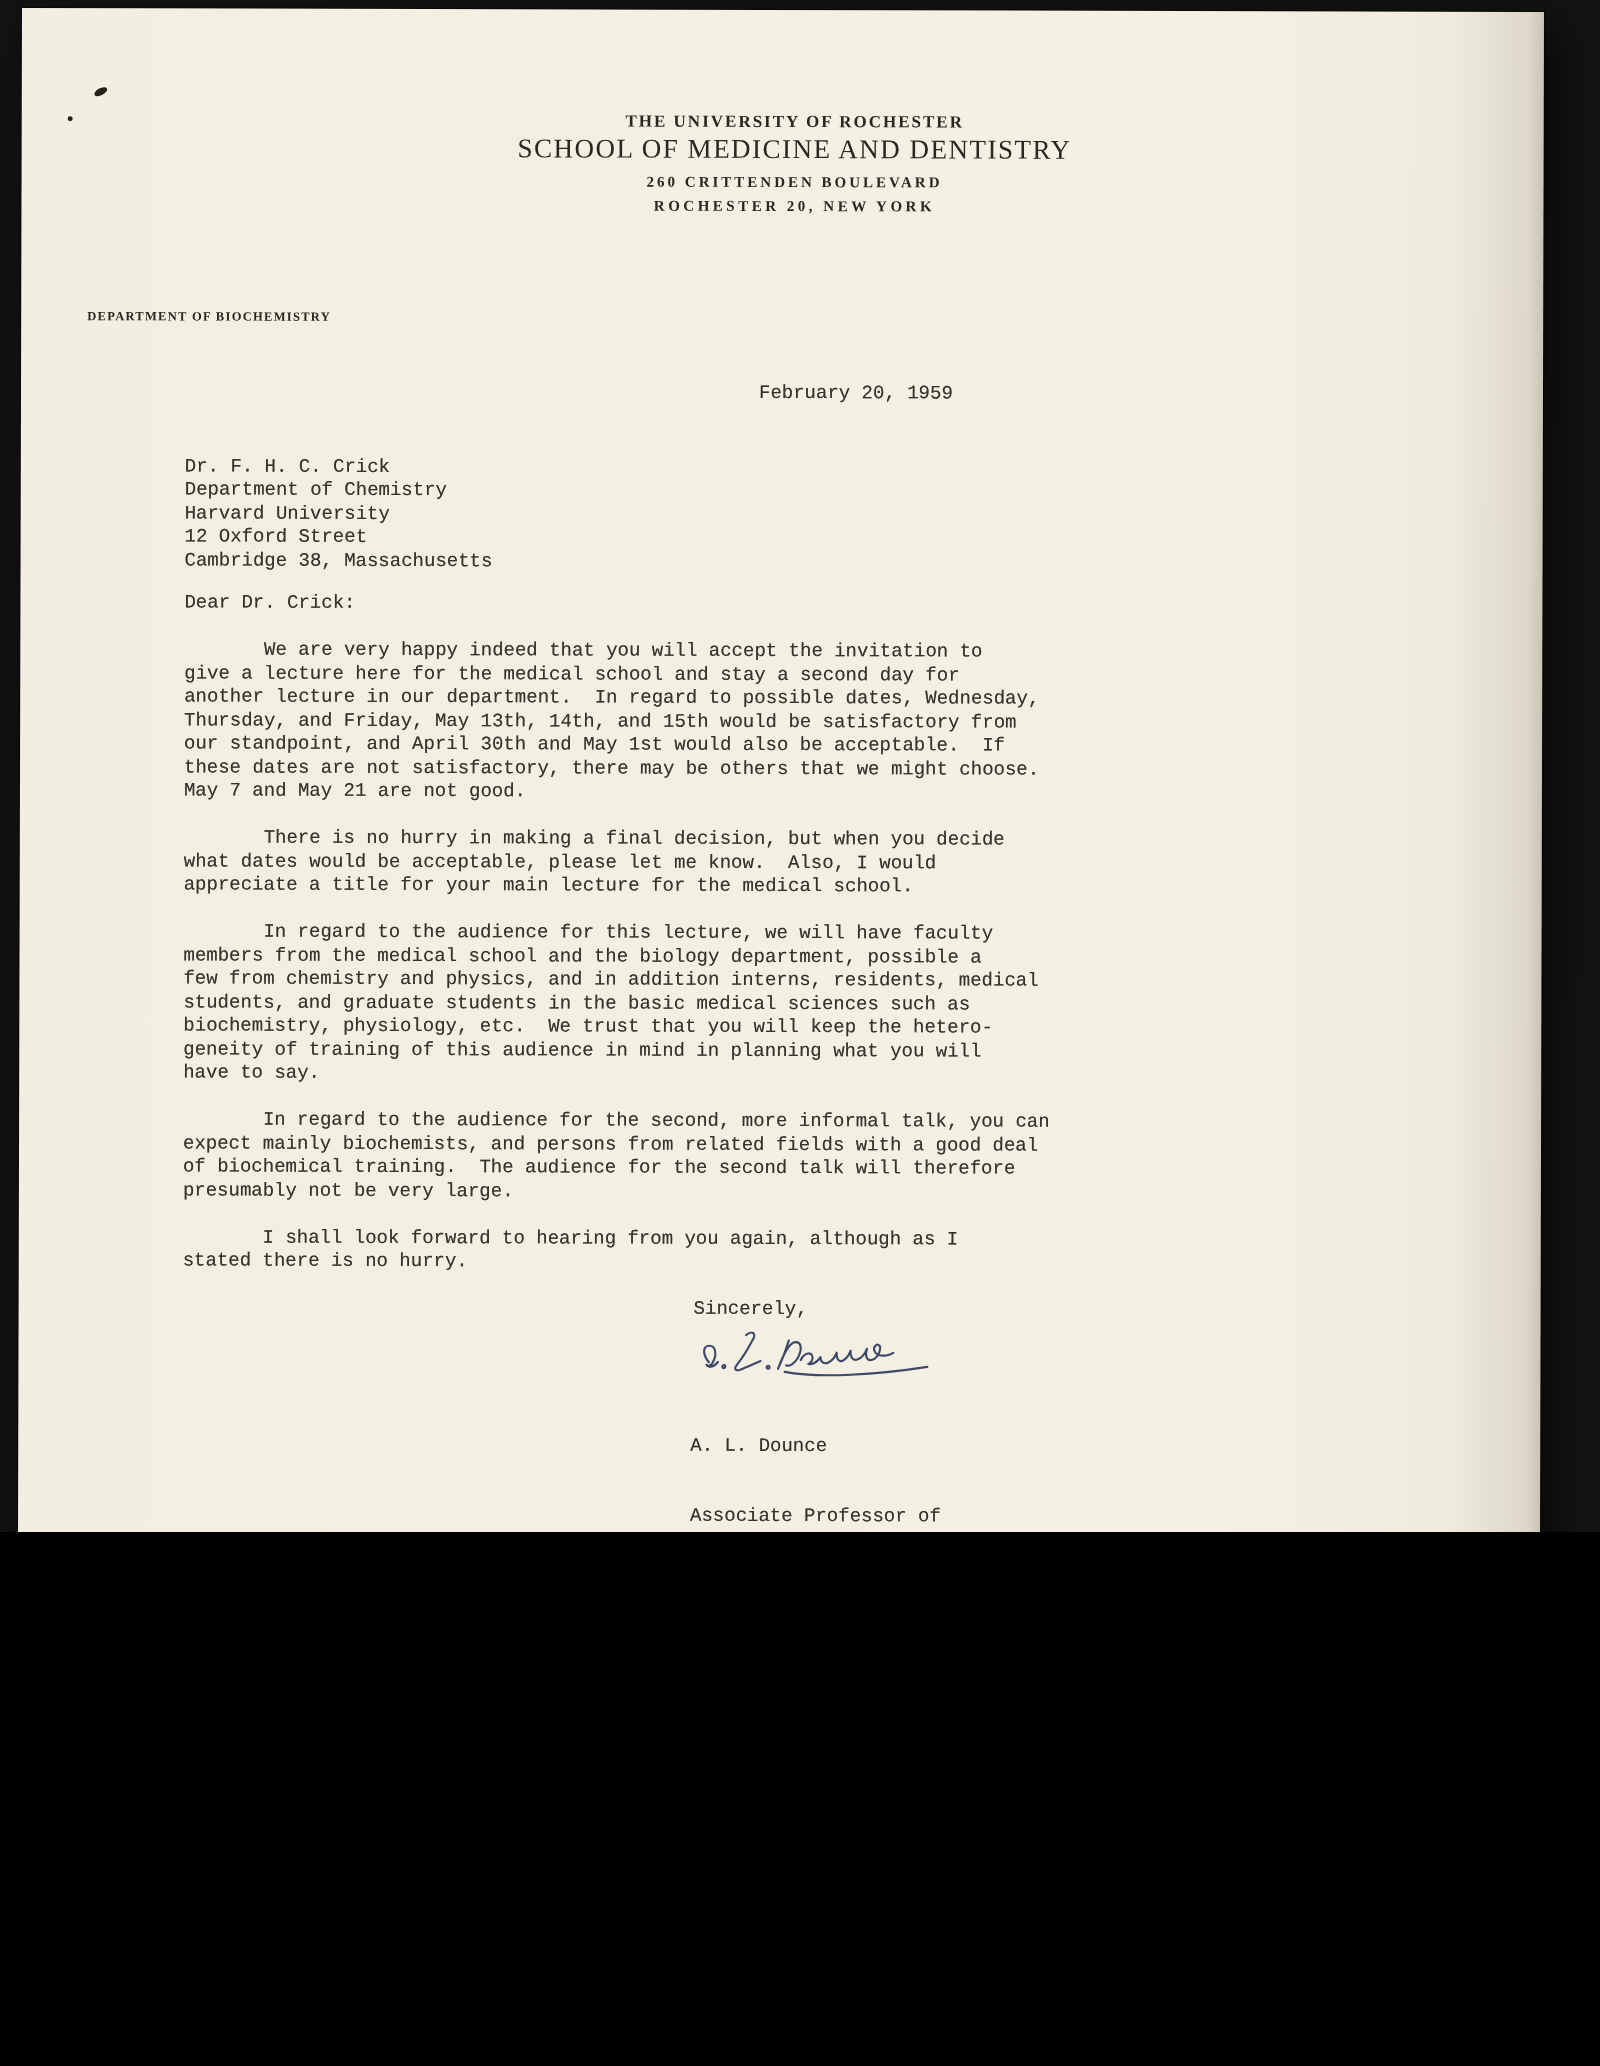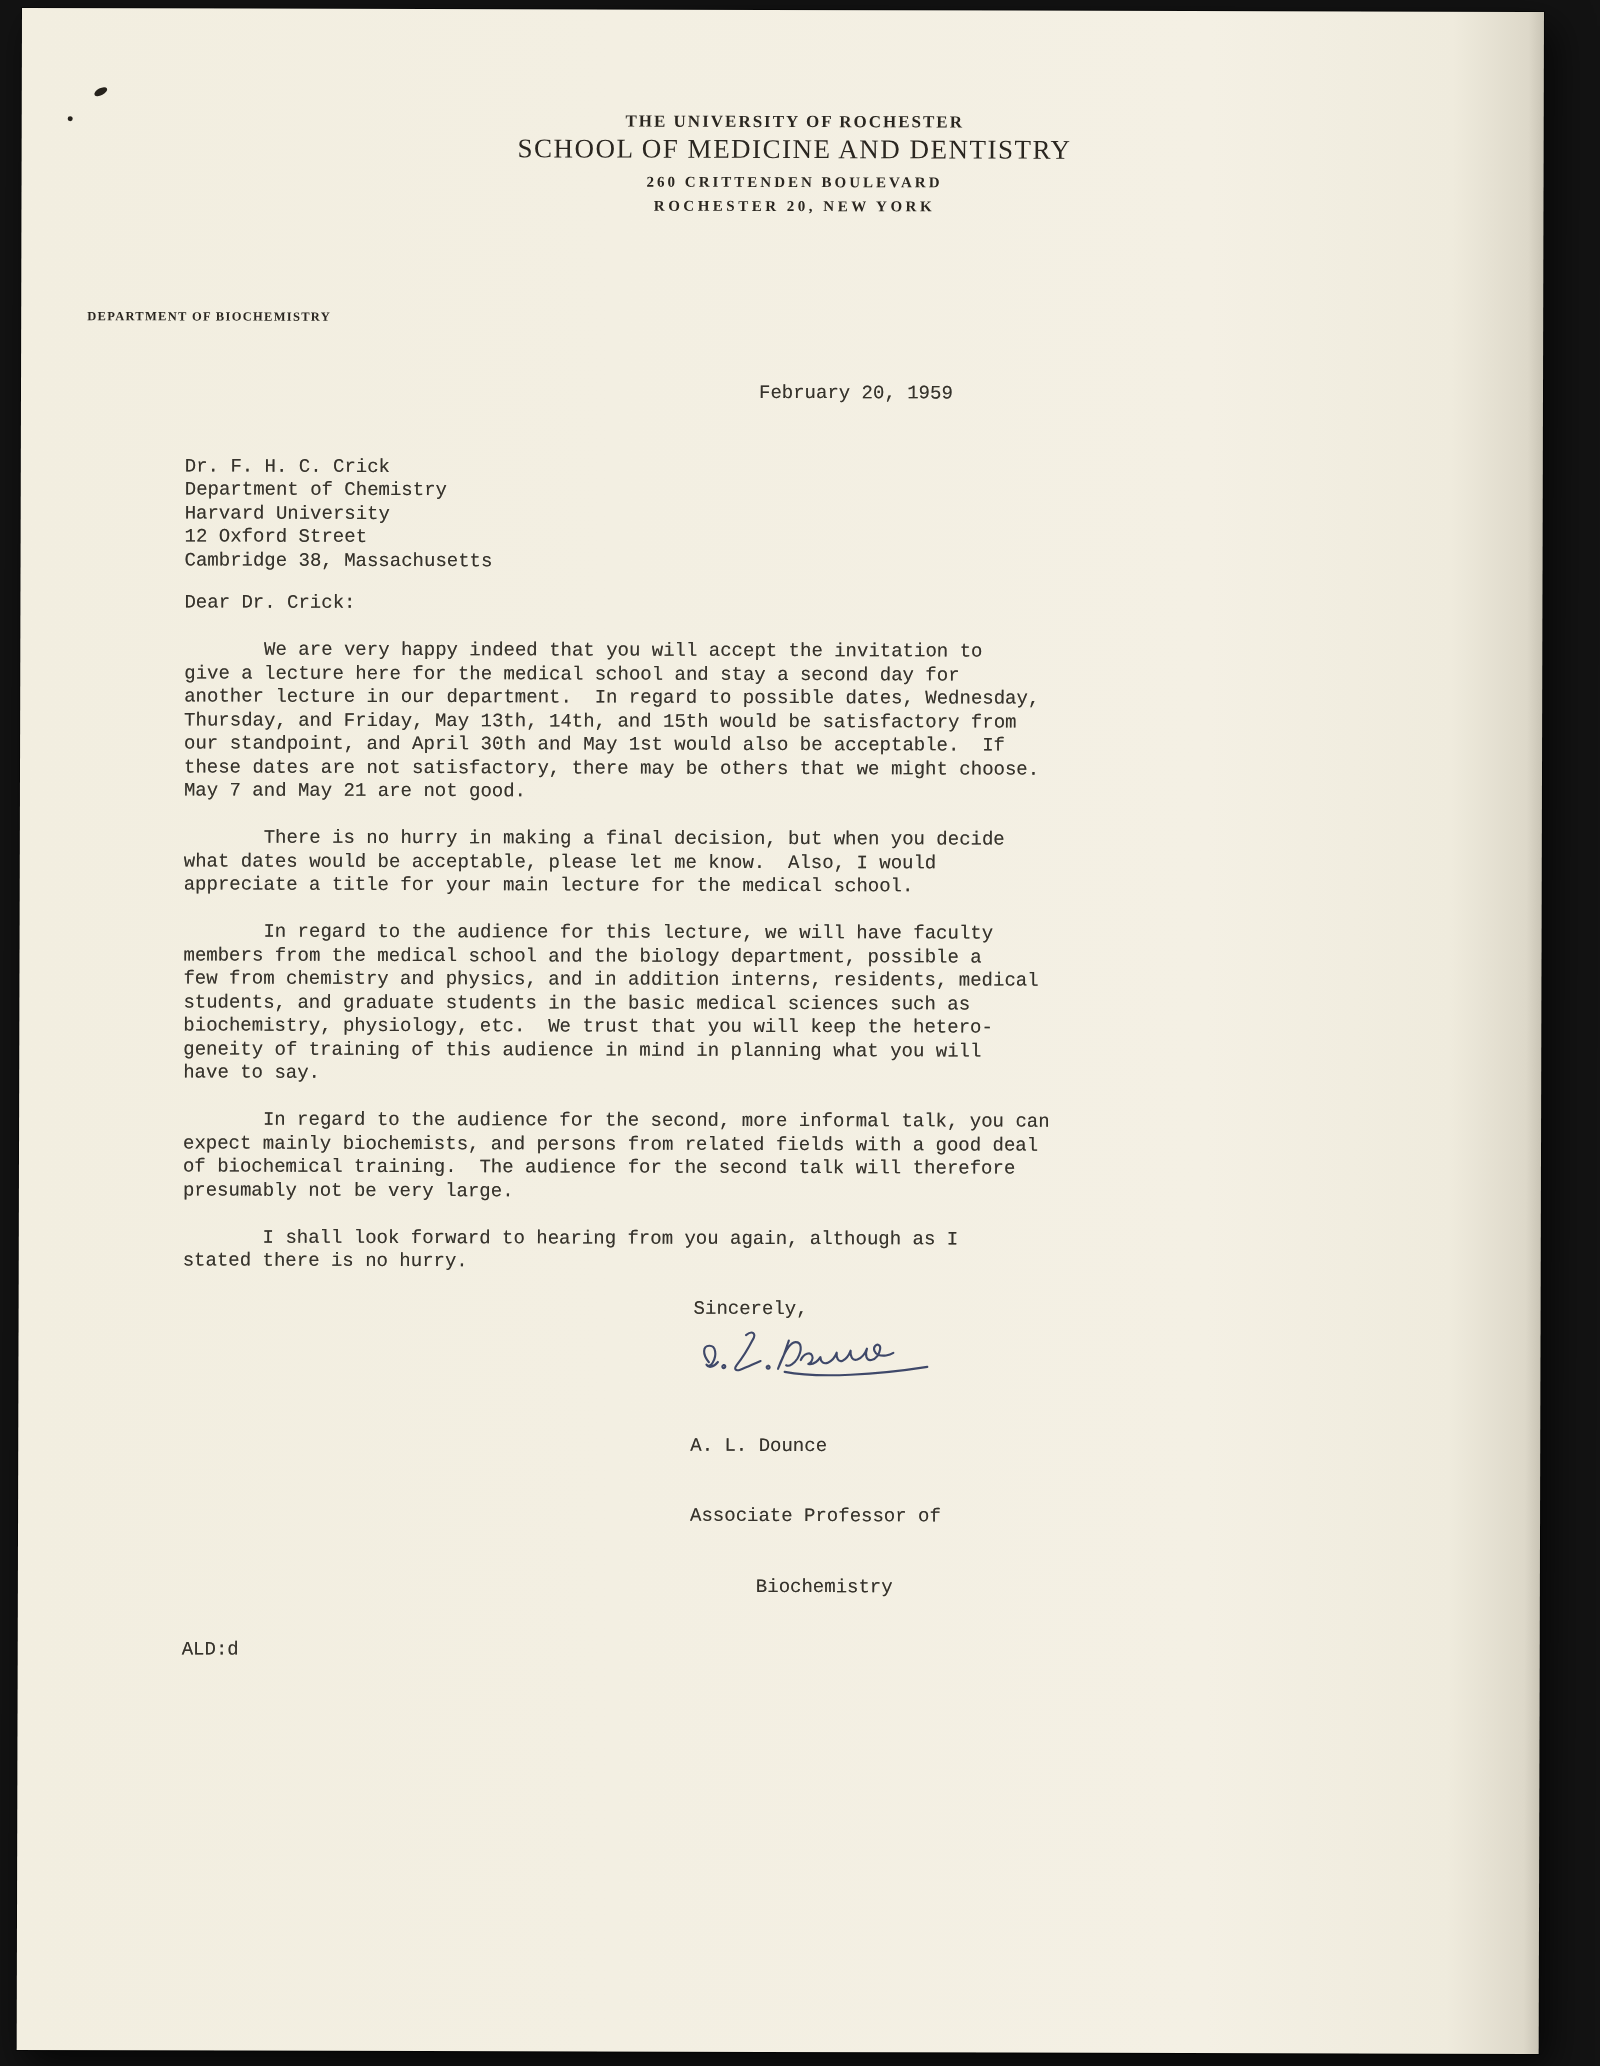--- a/index.html
+++ b/index.html
@@ -6,21 +6,21 @@
     --background:#131313;
     --paper:#f3efe2;
     --ink:#36332c;
     --letterhead-ink:#2a2620;
     --signature-ink:#2f3a5e;
   }
   *{margin:0;padding:0;box-sizing:border-box;}
   html,body{background:#000;}
   .stage{
     position:relative;
-    width:1600px;height:2066px;
+    width:1600px;height:1532px;
     background:var(--background);
     overflow:hidden;
     font-family:"Liberation Serif","DejaVu Serif",serif;
   }
   .paper{
     position:absolute;left:22px;top:8px;
     width:1522px;height:2042px;
     background:linear-gradient(90deg,#f2eee0 0%,#f4f0e4 78%,#efebdd 94%,#ddd8c9 99%,#c9c4b5 100%);
     box-shadow:0 0 0 1px rgba(0,0,0,.45), 10px 14px 38px rgba(0,0,0,.65);
     transform:rotate(.15deg);

